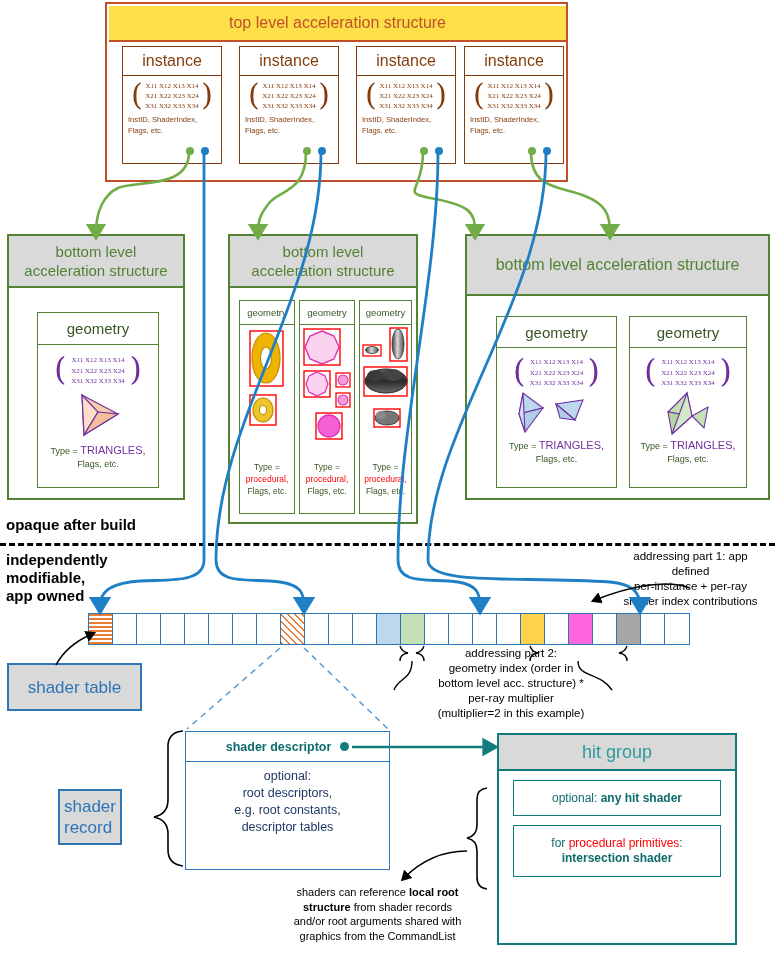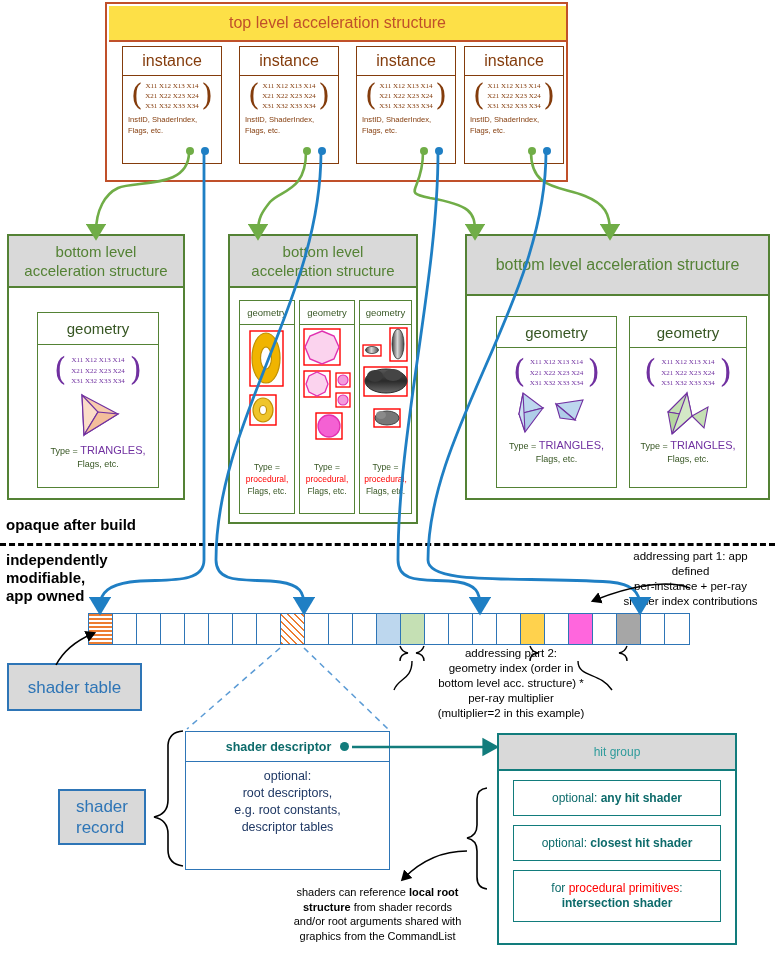--- a/index.html
+++ b/index.html
@@ -54,21 +54,21 @@
 
   
   #srec{left:185px;top:731px;width:205px;height:139px;border:1.4px solid #2E75B6;box-sizing:border-box;background:#fff;}
   #srec-hdr{height:30px;border-bottom:1.4px solid #2E75B6;display:flex;align-items:center;justify-content:center;
             color:#0D6B6B;font-size:12.5px;font-weight:bold;box-sizing:border-box;}
   #srec-body{padding-top:6px;text-align:center;color:#1F3864;font-size:12.5px;line-height:17px;}
 
   
   #hgroup{left:497px;top:733px;width:240px;height:212px;border:2px solid #127C7C;box-sizing:border-box;background:#fff;}
   #hgroup-hdr{height:36px;background:#D9D9D9;border-bottom:2px solid #127C7C;display:flex;align-items:center;
-              justify-content:center;color:#2E9B9B;font-size:12px;box-sizing:border-box;}
+              justify-content:center;color:#2E9B9B;font-size:18px;box-sizing:border-box;}
   .hrow{margin:9px 14px 0 14px;height:36px;border:1.6px solid #127C7C;box-sizing:border-box;
         display:flex;align-items:center;justify-content:center;text-align:center;color:#0D6B6B;font-size:12px;line-height:15px;}
   .hrow b{font-weight:bold;}
   .hrow .proc{color:#FF0000;}
 
   svg.ov{position:absolute;left:0;top:0;width:775px;height:956px;pointer-events:none;}
 </style>
 </head>
 <body>
 
@@ -305,21 +305,21 @@
   <div class="cell"></div>
   <div class="cell" style="background:#A6A6A6;"></div>
   <div class="cell"></div>
   <div class="cell"></div>
 </div>
 
 <div class="abs note" style="left:608px;top:549px;width:165px;">addressing part 1: app<br>defined<br>per-instance + per-ray<br>shader index contributions</div>
 <div class="abs note" style="left:396px;top:646px;width:230px;">addressing part 2:<br>geometry index (order in<br>bottom level acc. structure) *<br>per-ray multiplier<br>(multiplier=2 in this example)</div>
 
 <div class="chip" style="left:7px;top:663px;width:135px;height:48px;">shader table</div>
-<div class="chip" style="left:58px;top:789px;width:88px;height:56px;">shader<br>record</div>
+<div class="chip" style="left:58px;top:789px;width:64px;height:56px;">shader<br>record</div>
 
 <div class="abs" id="srec">
   <div id="srec-hdr">
     <span>shader descriptor</span>
     <span style="display:inline-block;width:9px;height:9px;border-radius:50%;background:#127C7C;margin-left:9px;"></span>
   </div>
   <div id="srec-body">
     <div>optional:</div>
     <div>root descriptors,</div>
     <div>e.g. root constants,</div>
@@ -328,23 +328,20 @@
 </div>
 
 <div class="abs note" style="left:265px;top:885px;width:225px;line-height:14.5px;font-size:11px;">
   shaders can reference <b>local root</b><br><b>structure</b> from shader records<br>and/or root arguments shared with<br>graphics from the CommandList
 </div>
 
 <div class="abs" id="hgroup">
   <div id="hgroup-hdr">hit group</div>
   <div class="hrow">
     <span><span>optional: </span><b>any hit shader</b></span>
-  </div>
-  <div class="hrow">
-    <span><span>optional: </span><b>closest hit shader</b></span>
   </div>
   <div class="hrow" style="height:52px;">
     <span><span>for </span><span class="proc">procedural primitives</span><span>:</span><br><b>intersection shader</b></span>
   </div>
 </div>
 
 <svg class="ov" viewBox="0 0 775 956">
   <defs>
     <marker id="gar" markerWidth="8" markerHeight="8" refX="3.2" refY="4" orient="auto">
       <path d="M0,0 L6.6,4 L0,8 z" fill="#70AD47"></path>

